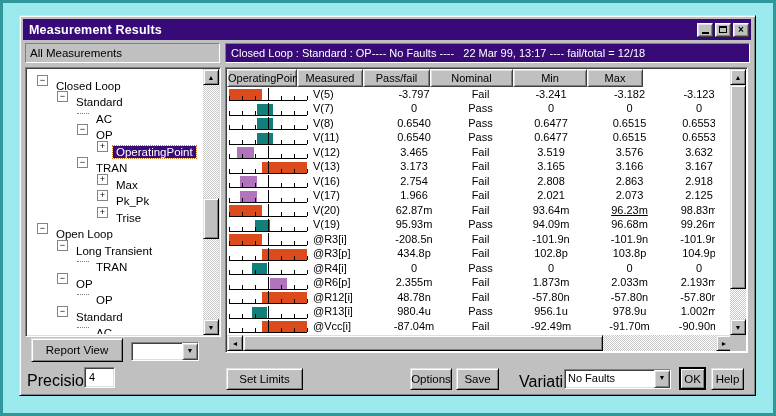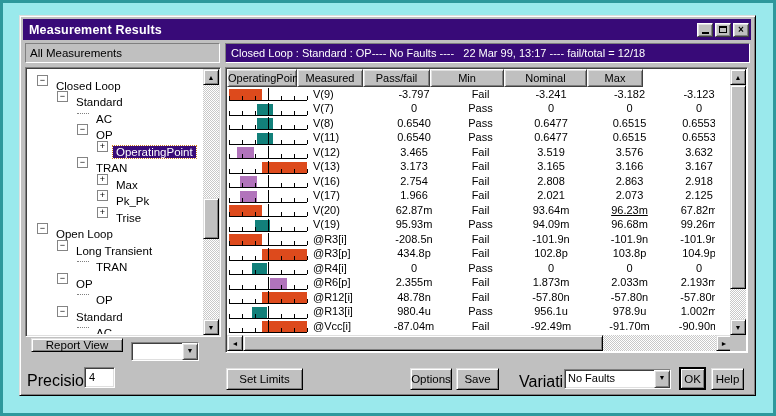--- a/index.html
+++ b/index.html
@@ -67,21 +67,21 @@
   .res-vscroll{top:1px;right:1px;bottom:17px;}
   .res-vscroll .sb-thumb{top:16px;height:204px;}
   .hscroll{position:absolute;left:1px;bottom:1px;height:16px;width:505px;}
   .hscroll .sb-thumb{top:0;left:16px;width:360px;height:16px;}
   .corner{position:absolute;right:1px;bottom:1px;width:16px;height:16px;background:#c0c0c0;}
   
   .btn{position:absolute;background:#c0c0c0;border:1px solid;border-color:#dfdfdf #000 #000 #dfdfdf;
        box-shadow:inset 1px 1px 0 #fff, inset -1px -1px 0 #808080;font-size:11.5px;
        font-family:"Liberation Sans",sans-serif;color:#000;padding:0;cursor:default;}
   .btn.default{border:2px solid #000;box-shadow:inset 1px 1px 0 #fff, inset -1px -1px 0 #808080;}
-  .report-view{left:11px;top:322px;width:92px;height:14px;}
+  .report-view{left:11px;top:322px;width:92px;height:24px;}
   .set-limits{left:206px;top:352px;width:77px;height:22px;}
   .copy-clip{left:287px;top:352px;width:96px;height:22px;}
   .options-btn{left:390px;top:352px;width:42px;height:22px;}
   .save-btn{left:436px;top:352px;width:43px;height:22px;}
   .ok-btn{left:659px;top:351px;width:27px;height:23px;}
   .help-btn{left:691px;top:352px;width:33px;height:22px;}
   .flabel{position:absolute;font-size:16px;color:#000;}
   .precision-label{left:7px;top:356px;}
   .variation-label{left:499px;top:357px;text-align:center;}
   .field{position:absolute;background:#fff;border:1px solid;border-color:#808080 #fff #fff #808080;
@@ -202,39 +202,39 @@
     <span class="flabel precision-label">Precision</span>
     <div class="field precision-input">
       <span>4</span>
     </div>
 
     <div class="results">
       <div class="col-headers" id="col-headers">
           <div class="col-h" style="width: 70px;">OperatingPoint</div>
           <div class="col-h" style="width: 66px;">Measured</div>
           <div class="col-h" style="width: 67px;">Pass/fail</div>
+          <div class="col-h" style="width: 83px;">Nominal</div>
           <div class="col-h" style="width: 74px;">Min</div>
-          <div class="col-h" style="width: 83px;">Nominal</div>
           <div class="col-h" style="width: 56px;">Max</div>
         </div>
       <div class="rows" id="table-rows">
           <div class="trow">
             <div class="cell" style="width: 84px;">
               <div class="meter">
                 <span class="tick" style="left: 0%;"></span>
                 <span class="tick" style="left: 16.5%;"></span>
                 <span class="tick" style="left: 33%;"></span>
                 <span class="tick tall" style="left: 50%;"></span>
                 <span class="tick" style="left: 66.5%;"></span>
                 <span class="tick" style="left: 83%;"></span>
                 <span class="tick" style="left: 100%;"></span>
                 <span class="mbar" style="left: 0%; width: 42%; background: rgb(221, 74, 28);"></span>
               </div>
             </div>
-            <div class="cell name-cell" style="width: 70px;">V(9)</div>
+            <div class="cell name-cell" style="width: 70px;">V(5)</div>
             <div class="cell num-cell" style="width: 66px;">-3.797</div>
             <div class="cell num-cell" style="width: 67px;">Fail</div>
             <div class="cell num-cell" style="width: 74px;">-3.241</div>
             <div class="cell num-cell" style="width: 83px;">-3.182</div>
             <div class="cell num-cell" style="width: 56px;">-3.123</div>
           </div>
           <div class="trow">
             <div class="cell" style="width: 84px;">
               <div class="meter">
                 <span class="tick" style="left: 0%;"></span>
@@ -385,21 +385,21 @@
                 <span class="tick" style="left: 83%;"></span>
                 <span class="tick" style="left: 100%;"></span>
                 <span class="mbar" style="left: 0%; width: 42%; background: rgb(221, 74, 28);"></span>
               </div>
             </div>
             <div class="cell name-cell" style="width: 70px;">V(20)</div>
             <div class="cell num-cell" style="width: 66px;">62.87m</div>
             <div class="cell num-cell" style="width: 67px;">Fail</div>
             <div class="cell num-cell" style="width: 74px;">93.64m</div>
             <div class="cell num-cell" style="width: 83px; text-decoration: underline;">96.23m</div>
-            <div class="cell num-cell" style="width: 56px;">67.82m</div>
+            <div class="cell num-cell" style="width: 56px;">98.83m</div>
           </div>
           <div class="trow">
             <div class="cell" style="width: 84px;">
               <div class="meter">
                 <span class="tick" style="left: 0%;"></span>
                 <span class="tick" style="left: 16.5%;"></span>
                 <span class="tick" style="left: 33%;"></span>
                 <span class="tick tall" style="left: 50%;"></span>
                 <span class="tick" style="left: 66.5%;"></span>
                 <span class="tick" style="left: 83%;"></span>

